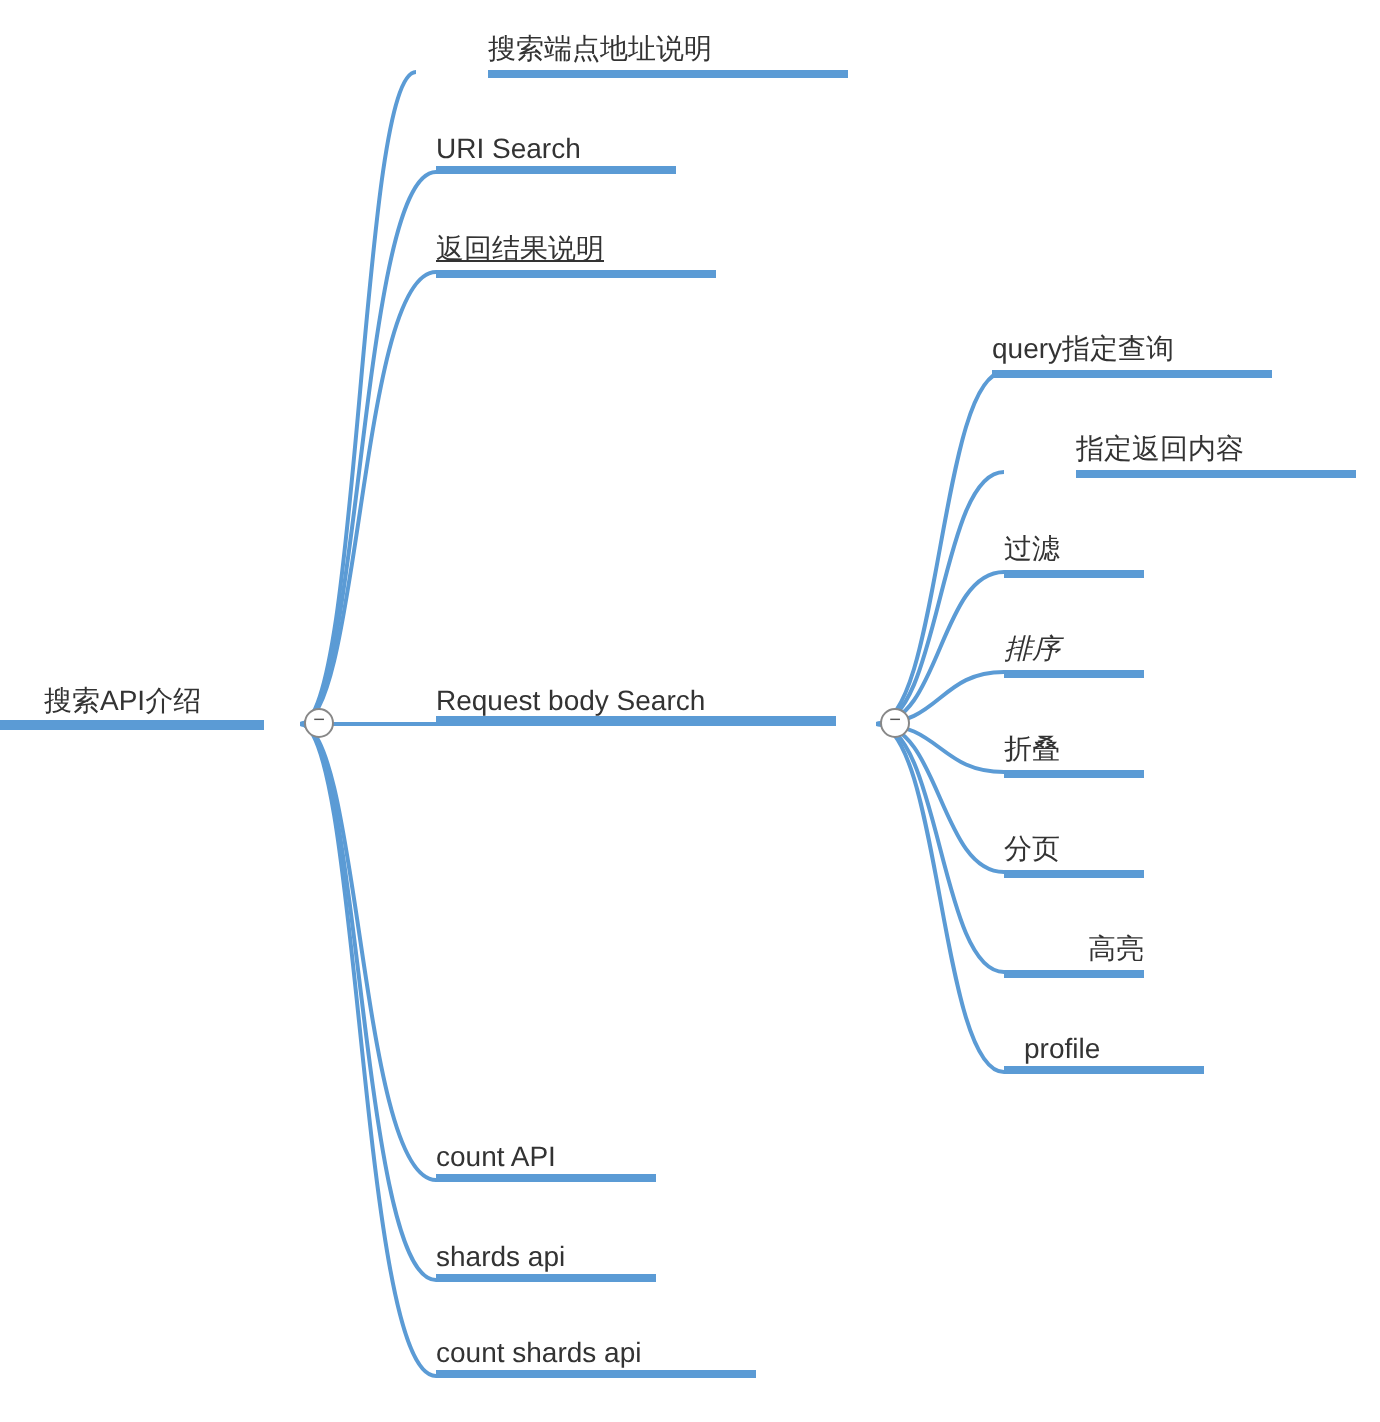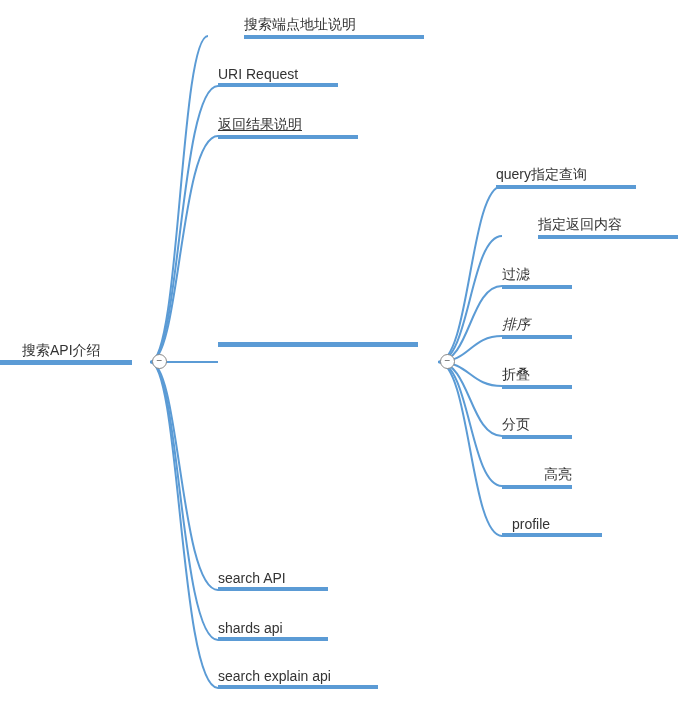--- a/index.html
+++ b/index.html
@@ -82,41 +82,42 @@
   <span>搜索API介绍</span>
   <div class="underline" style="left:-22px;"></div>
 </div>
 <div class="toggle" style="left:152px; top:354px;"><span>−</span></div>
 
 <div class="node" style="left:208px; top:16px; width:180px;margin-left:36px;">
   <span>搜索端点地址说明</span>
   <div class="underline"></div>
 </div>
 <div class="node" style="left:218px; top:66px; width:120px;">
-  <span>URI Request</span>
+  <span>URI Search</span>
   <div class="underline"></div>
 </div>
 <div class="node" style="left:218px; top:116px; width:140px;text-decoration:underline;">
   <span>返回结果说明</span>
   <div class="underline"></div>
 </div>
 <div class="node" style="left:218px; top:342px; width:200px;">
+  <span>Request body Search</span>
   <div class="underline" style="height:5px;"></div>
 </div>
 <div class="toggle" style="left:440px; top:354px;"><span>−</span></div>
 <div class="node" style="left:218px; top:570px; width:110px;">
-  <span>search API</span>
+  <span>count API</span>
   <div class="underline"></div>
 </div>
 <div class="node" style="left:218px; top:620px; width:110px;">
   <span>shards api</span>
   <div class="underline"></div>
 </div>
 <div class="node" style="left:218px; top:668px; width:160px;">
-  <span>search explain api</span>
+  <span>count shards api</span>
   <div class="underline"></div>
 </div>
 
 <div class="node" style="left:496px; top:166px; width:140px;">
   <span>query指定查询</span>
   <div class="underline"></div>
 </div>
 <div class="node" style="left:502px; top:216px; width:140px;margin-left:36px;">
   <span>指定返回内容</span>
   <div class="underline"></div>

